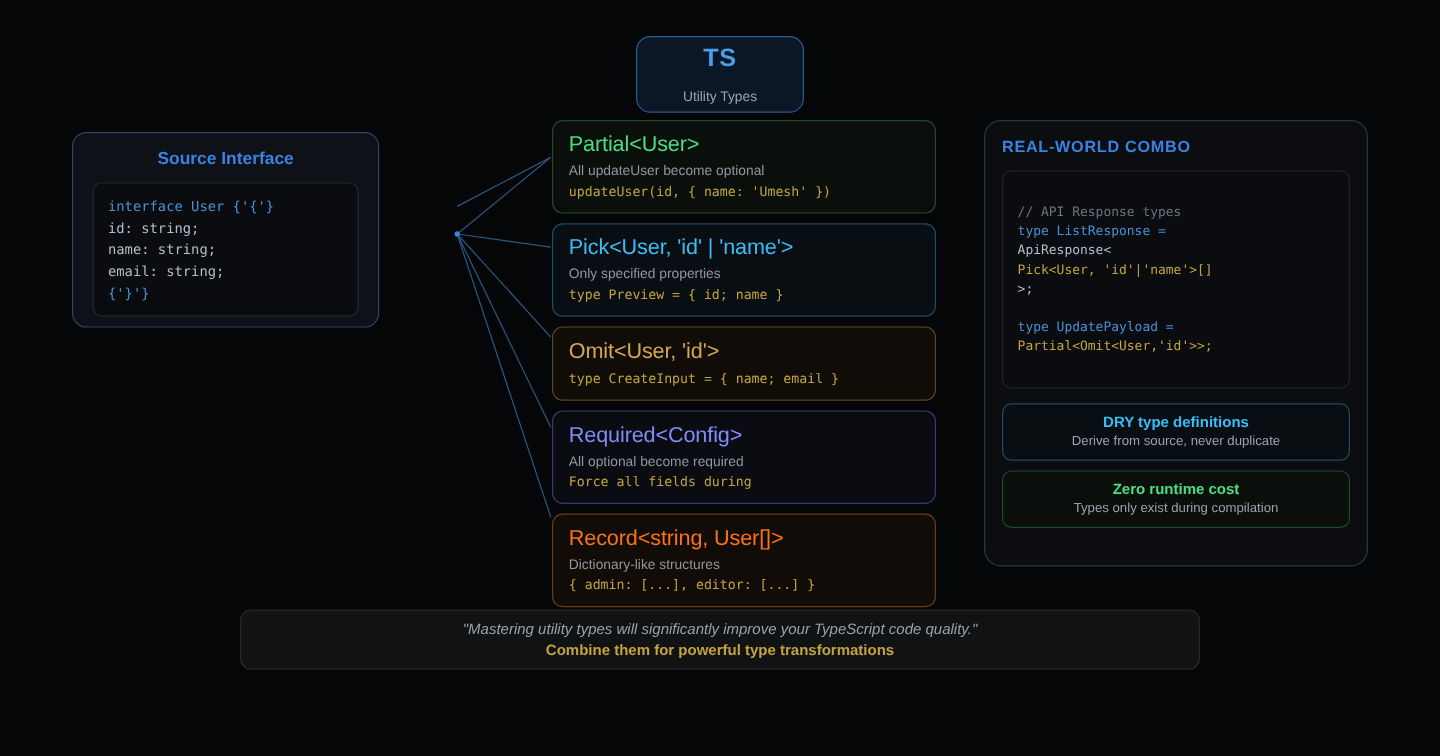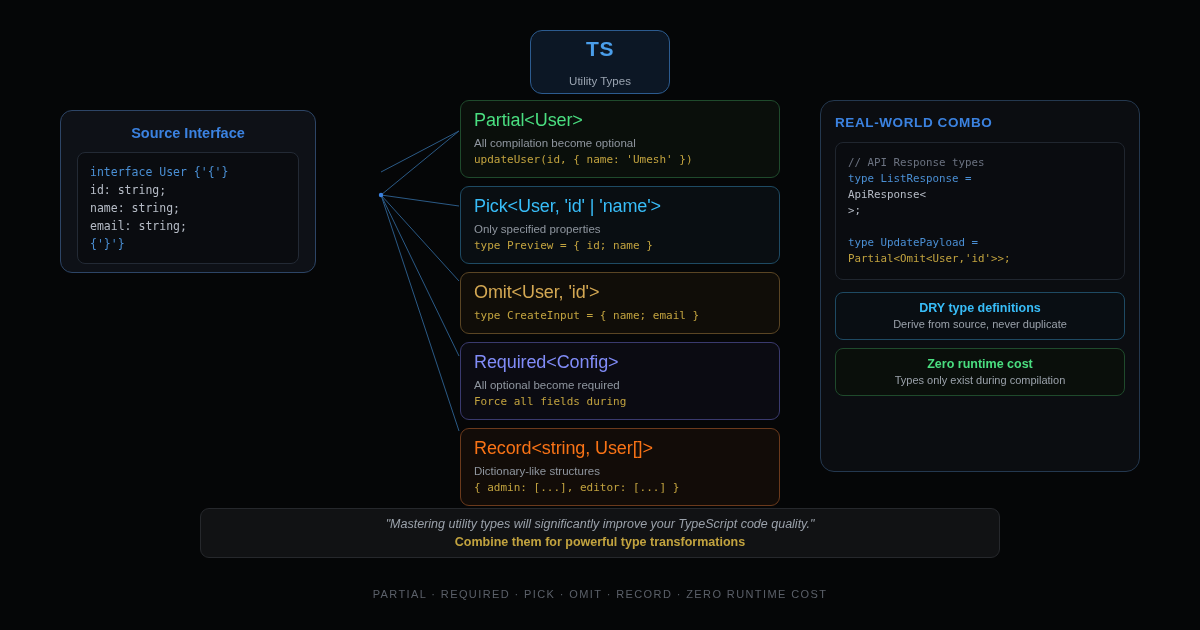--- a/index.html
+++ b/index.html
@@ -137,21 +137,21 @@
     text-align: left;
     font-size: 13.5px; font-weight: bold;
     color: #3b82e0;
     letter-spacing: .6px;
     margin-bottom: 12px;
   }
   .combo-code {
     background: #0a0c10;
     border: 1px solid #20262f;
     border-radius: 8px;
-    padding: 12px 12px;
+    padding: 26px 12px;
     margin-bottom: 12px;
   }
   .combo-code .cl {
     font-family: "DejaVu Sans Mono", monospace;
     font-size: 10.8px;
     line-height: 16px;
     color: #b6bcc6;
     white-space: pre;
     min-height: 16px;
   }
@@ -237,21 +237,21 @@
       <div class="code-line">name: string;</div>
       <div class="code-line">email: string;</div>
       <div class="code-line kw">{'}'}</div>
     </div>
   </div>
 
   <div class="cards">
 
     <div class="u-card green">
       <div class="u-title green">Partial&lt;User&gt;</div>
-      <div class="u-desc">All compilation become optional</div>
+      <div class="u-desc">All updateUser become optional</div>
       <div class="u-code">updateUser(id, { name: 'Umesh' })</div>
     </div>
 
     <div class="u-card blue">
       <div class="u-title blue">Pick&lt;User, 'id' | 'name'&gt;</div>
       <div class="u-desc">Only specified properties</div>
       <div class="u-code">type Preview = { id; name }</div>
     </div>
 
     <div class="u-card amber">
@@ -273,20 +273,21 @@
 
   </div>
 
   <div class="combo-panel">
     <div class="combo-title">REAL-WORLD COMBO</div>
 
     <div class="combo-code">
       <div class="cl cmt">// API Response types</div>
       <div class="cl kw">type ListResponse =</div>
       <div class="cl">ApiResponse&lt;</div>
+      <div class="cl amb">Pick&lt;User, 'id'|'name'&gt;[]</div>
       <div class="cl">&gt;;</div>
       <div class="cl"></div>
       <div class="cl kw">type UpdatePayload =</div>
       <div class="cl amb">Partial&lt;Omit&lt;User,'id'&gt;&gt;;</div>
     </div>
 
     <div class="benefits">
       <div class="benefit blue">
         <div class="b-title blue">DRY type definitions</div>
         <div class="b-sub">Derive from source, never duplicate</div>
@@ -296,15 +297,14 @@
         <div class="b-sub">Types only exist during compilation</div>
       </div>
     </div>
   </div>
 
   <div class="quote-banner">
     <div class="quote-text">"Mastering utility types will significantly improve your TypeScript code quality."</div>
     <div class="quote-cta">Combine them for powerful type transformations</div>
   </div>
 
-  <div class="footer">PARTIAL · REQUIRED · PICK · OMIT · RECORD · ZERO RUNTIME COST</div>
 
 </div>
 
 </body></html>

